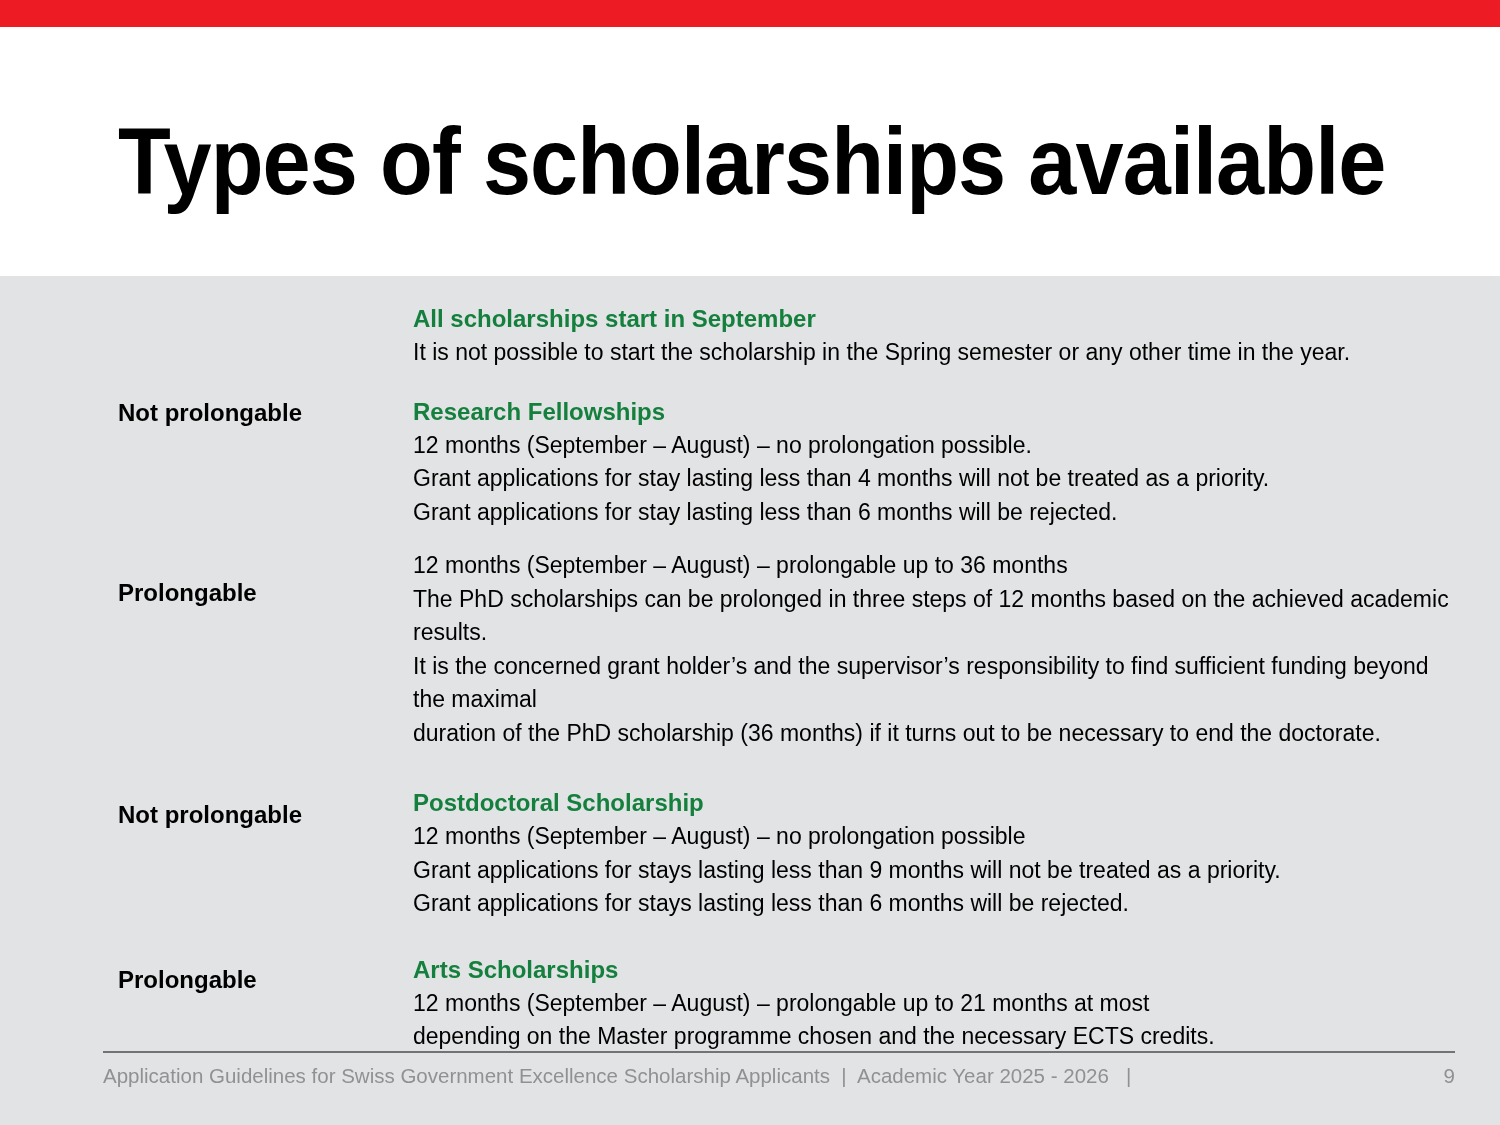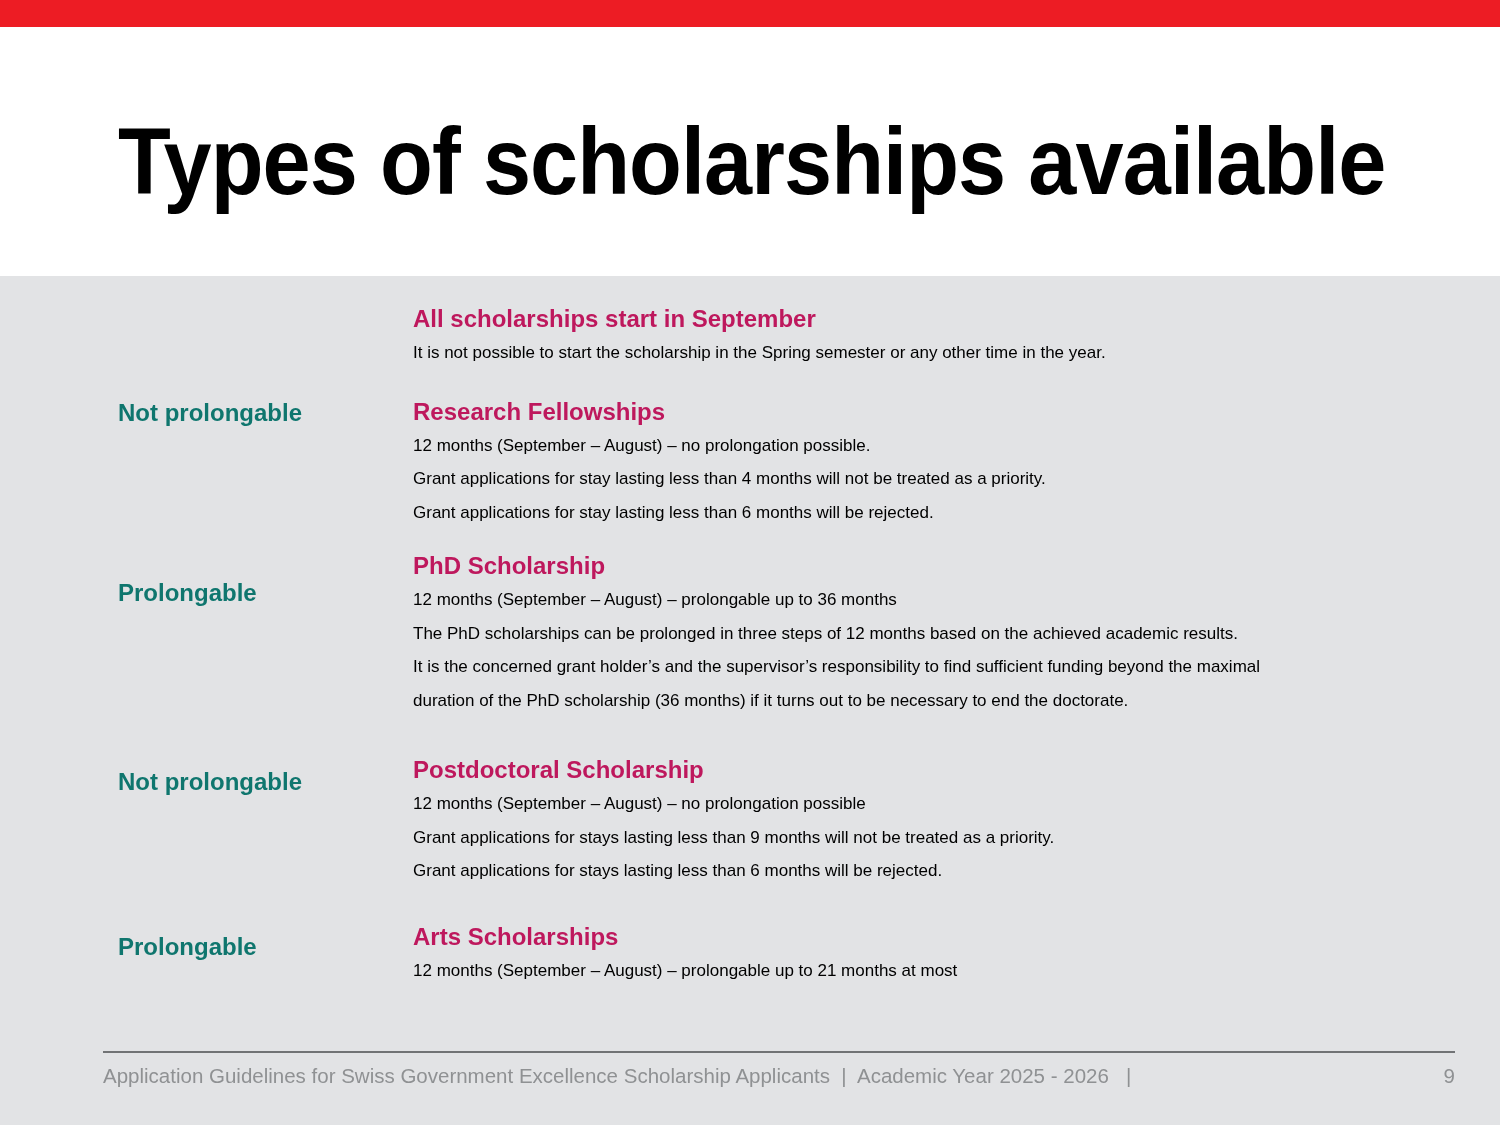--- a/index.html
+++ b/index.html
@@ -33,28 +33,28 @@
 
   
   .content {
     position: relative;
     width: 1500px;
     height: 849px;
     background: #e2e3e5;
     padding-top: 26px;
   }
 
-  h2.sec-heading { font-size: 24px; line-height: 34px; font-weight: bold; color: #be185d; }
-  p.line { font-size: 17px; line-height: 33.5px; color: #000000; }
+  h2.sec-heading { font-size: 24px; line-height: 34px; font-weight: bold; color: #15803d; }
+  p.line { font-size: 23px; line-height: 33.5px; color: #000000; }
 
   .intro { margin-left: 413px; padding-right: 45px; }
 
   .row { display: flex; }
   .label-col { width: 413px; flex: none; padding-left: 118px; }
-  .side-label { font-size: 24px; line-height: 30px; font-weight: bold; color: #0f766e; display: inline-block; }
+  .side-label { font-size: 24px; line-height: 30px; font-weight: bold; color: #000000; display: inline-block; }
   .body-col { flex: 1; padding-right: 45px; }
 
   .s1 { margin-top: 25px; }
   .s2 { margin-top: 20px; }
   .s3 { margin-top: 36px; }
   .s4 { margin-top: 32px; }
   .s1 .label-col { padding-top: 3px; }
   .s2 .label-col { padding-top: 29px; }
   .s3 .label-col { padding-top: 14px; }
   .s4 .label-col { padding-top: 12px; }
@@ -102,21 +102,20 @@
         <p class="line">Grant applications for stay lasting less than 4 months will not be treated as a priority.</p>
         <p class="line">Grant applications for stay lasting less than 6 months will be rejected.</p>
       </div>
     </section>
 
     <section class="row s2">
       <div class="label-col">
         <span class="side-label">Prolongable</span>
       </div>
       <div class="body-col">
-        <h2 class="sec-heading">PhD Scholarship</h2>
         <p class="line">12 months (September – August) – prolongable up to 36 months</p>
         <p class="line">The PhD scholarships can be prolonged in three steps of 12 months based on the achieved academic results.</p>
         <p class="line">It is the concerned grant holder’s and the supervisor’s responsibility to find sufficient funding beyond the maximal</p>
         <p class="line">duration of the PhD scholarship (36 months) if it turns out to be necessary to end the doctorate.</p>
       </div>
     </section>
 
     <section class="row s3">
       <div class="label-col">
         <span class="side-label">Not prolongable</span>
@@ -129,20 +128,21 @@
       </div>
     </section>
 
     <section class="row s4">
       <div class="label-col">
         <span class="side-label">Prolongable</span>
       </div>
       <div class="body-col">
         <h2 class="sec-heading">Arts Scholarships</h2>
         <p class="line">12 months (September – August) – prolongable up to 21 months at most</p>
+        <p class="line">depending on the Master programme chosen and the necessary ECTS credits.</p>
       </div>
     </section>
 
     <footer class="footer">
       <div class="footer-rule"></div>
       <div class="footer-row">
         <span class="footer-text">Application Guidelines for Swiss Government Excellence Scholarship Applicants  |  Academic Year 2025 - 2026   |</span>
         <span class="page-number">9</span>
       </div>
     </footer>

